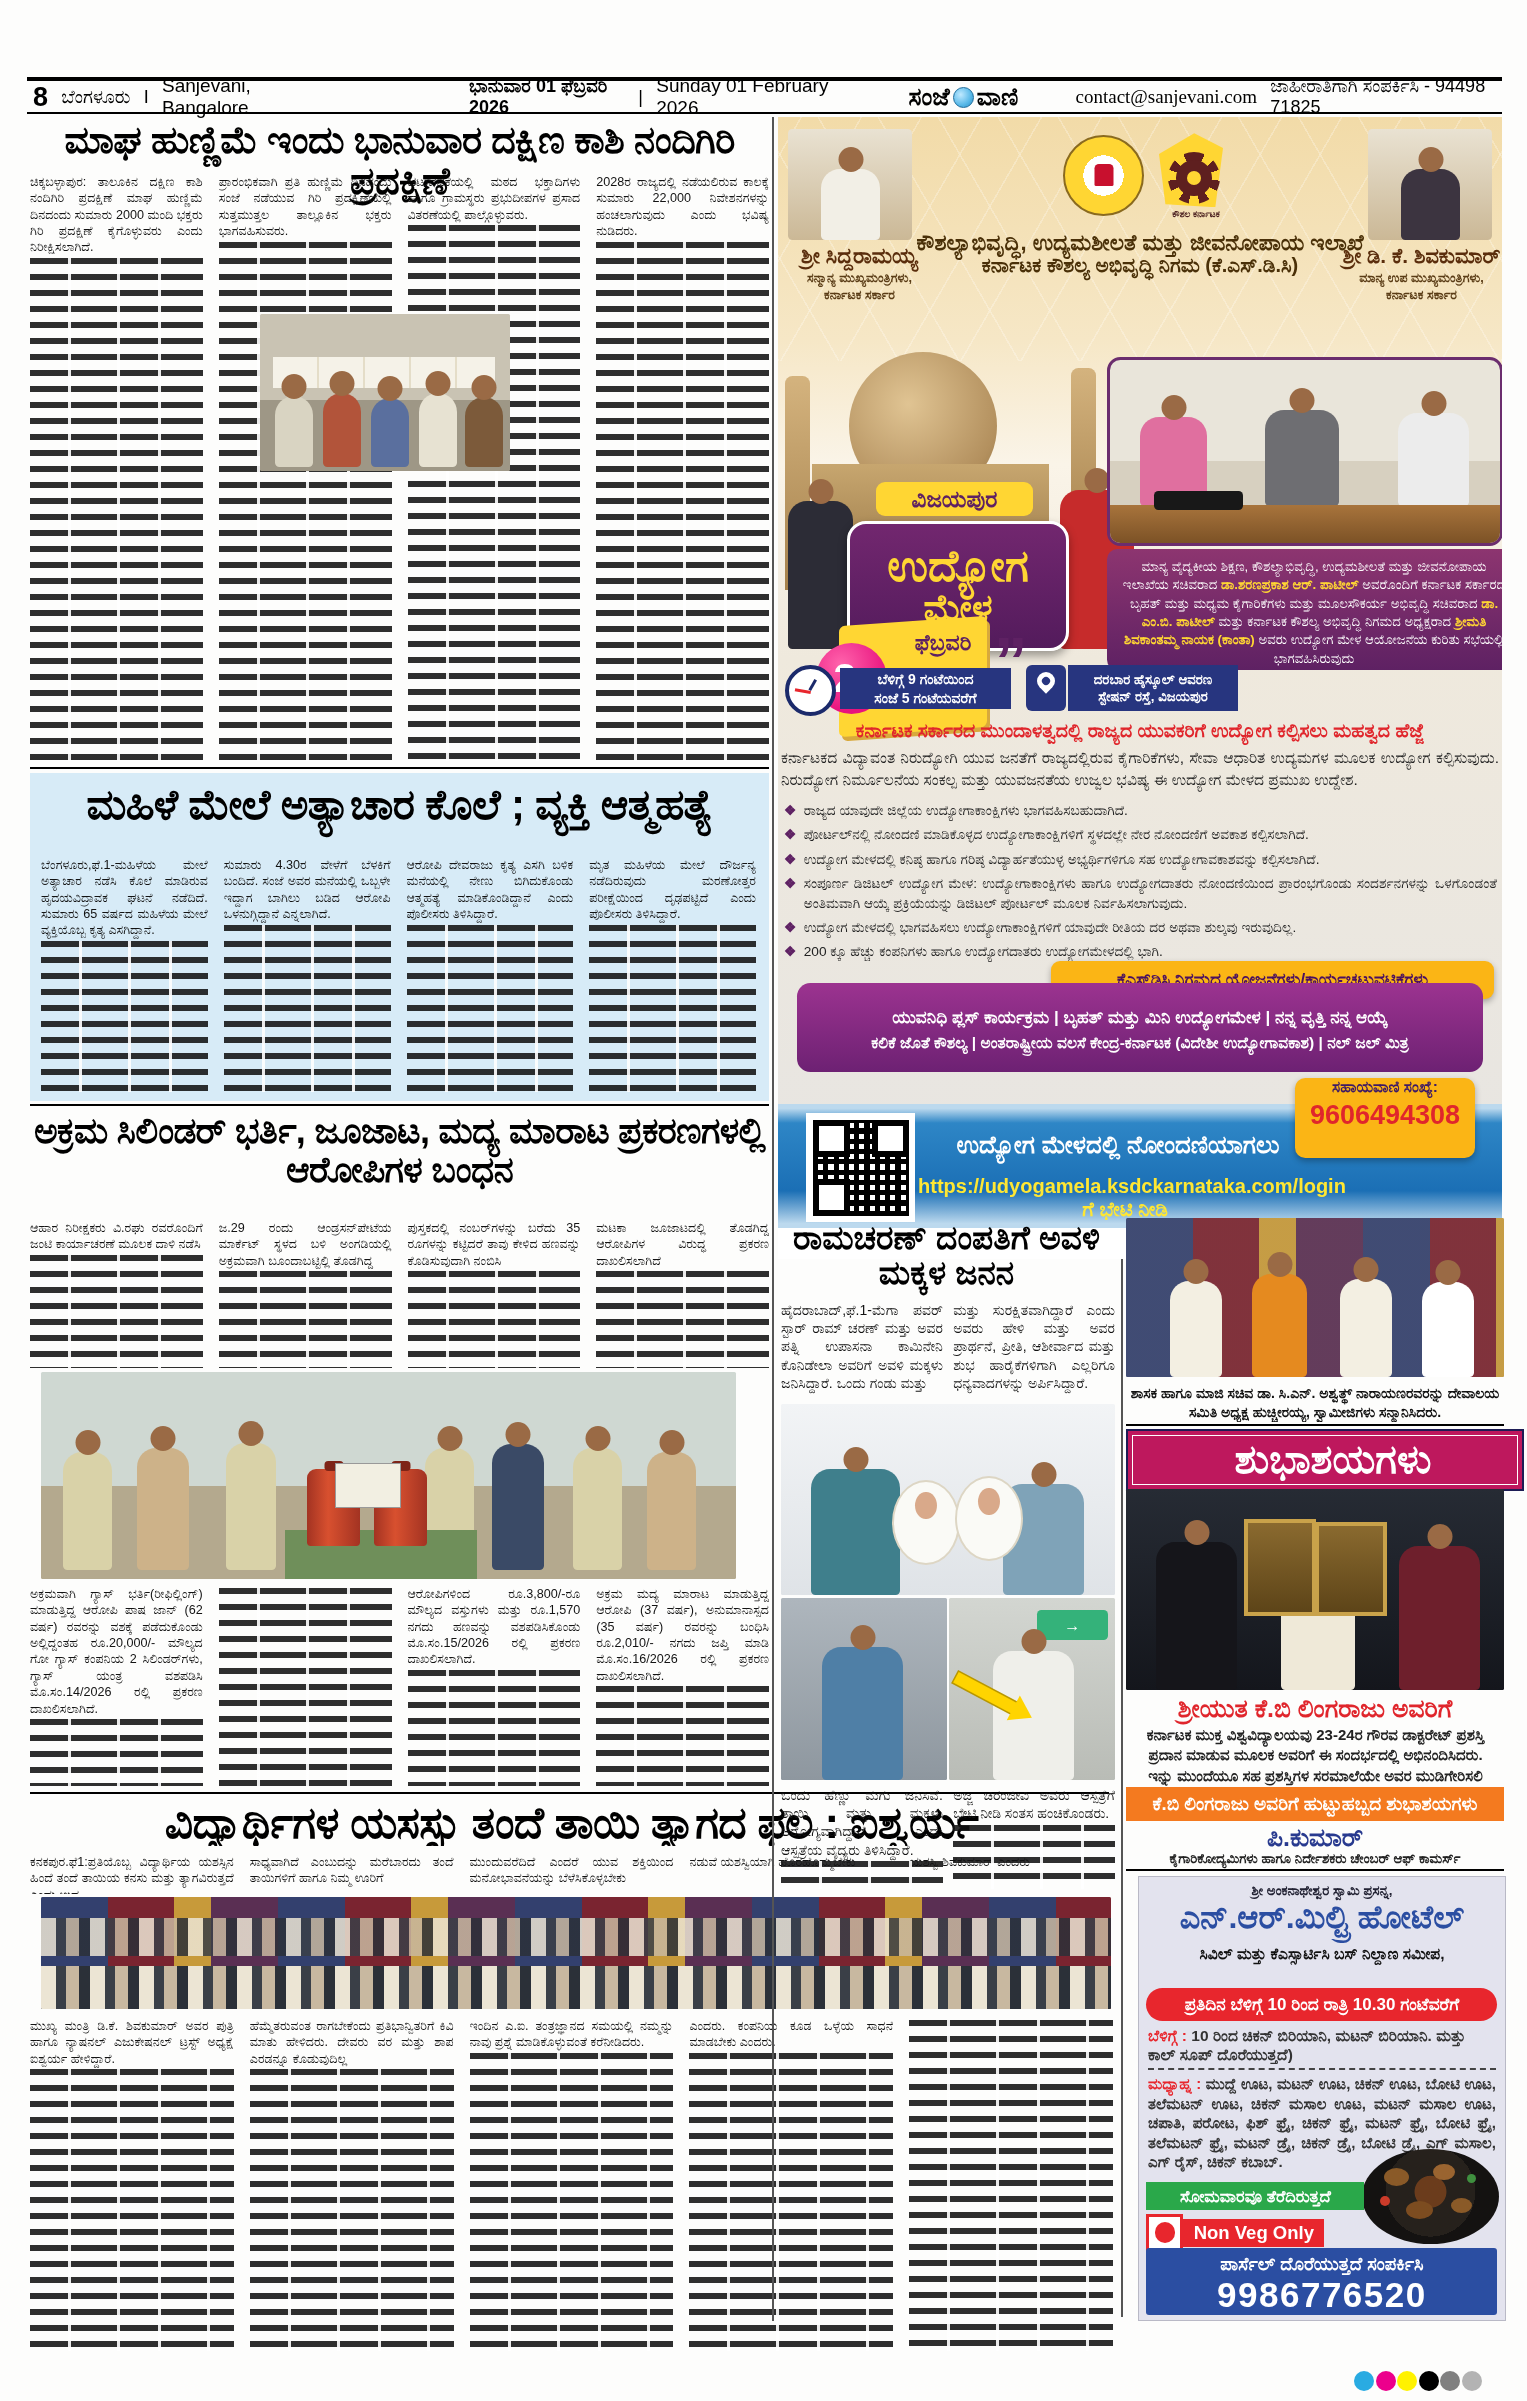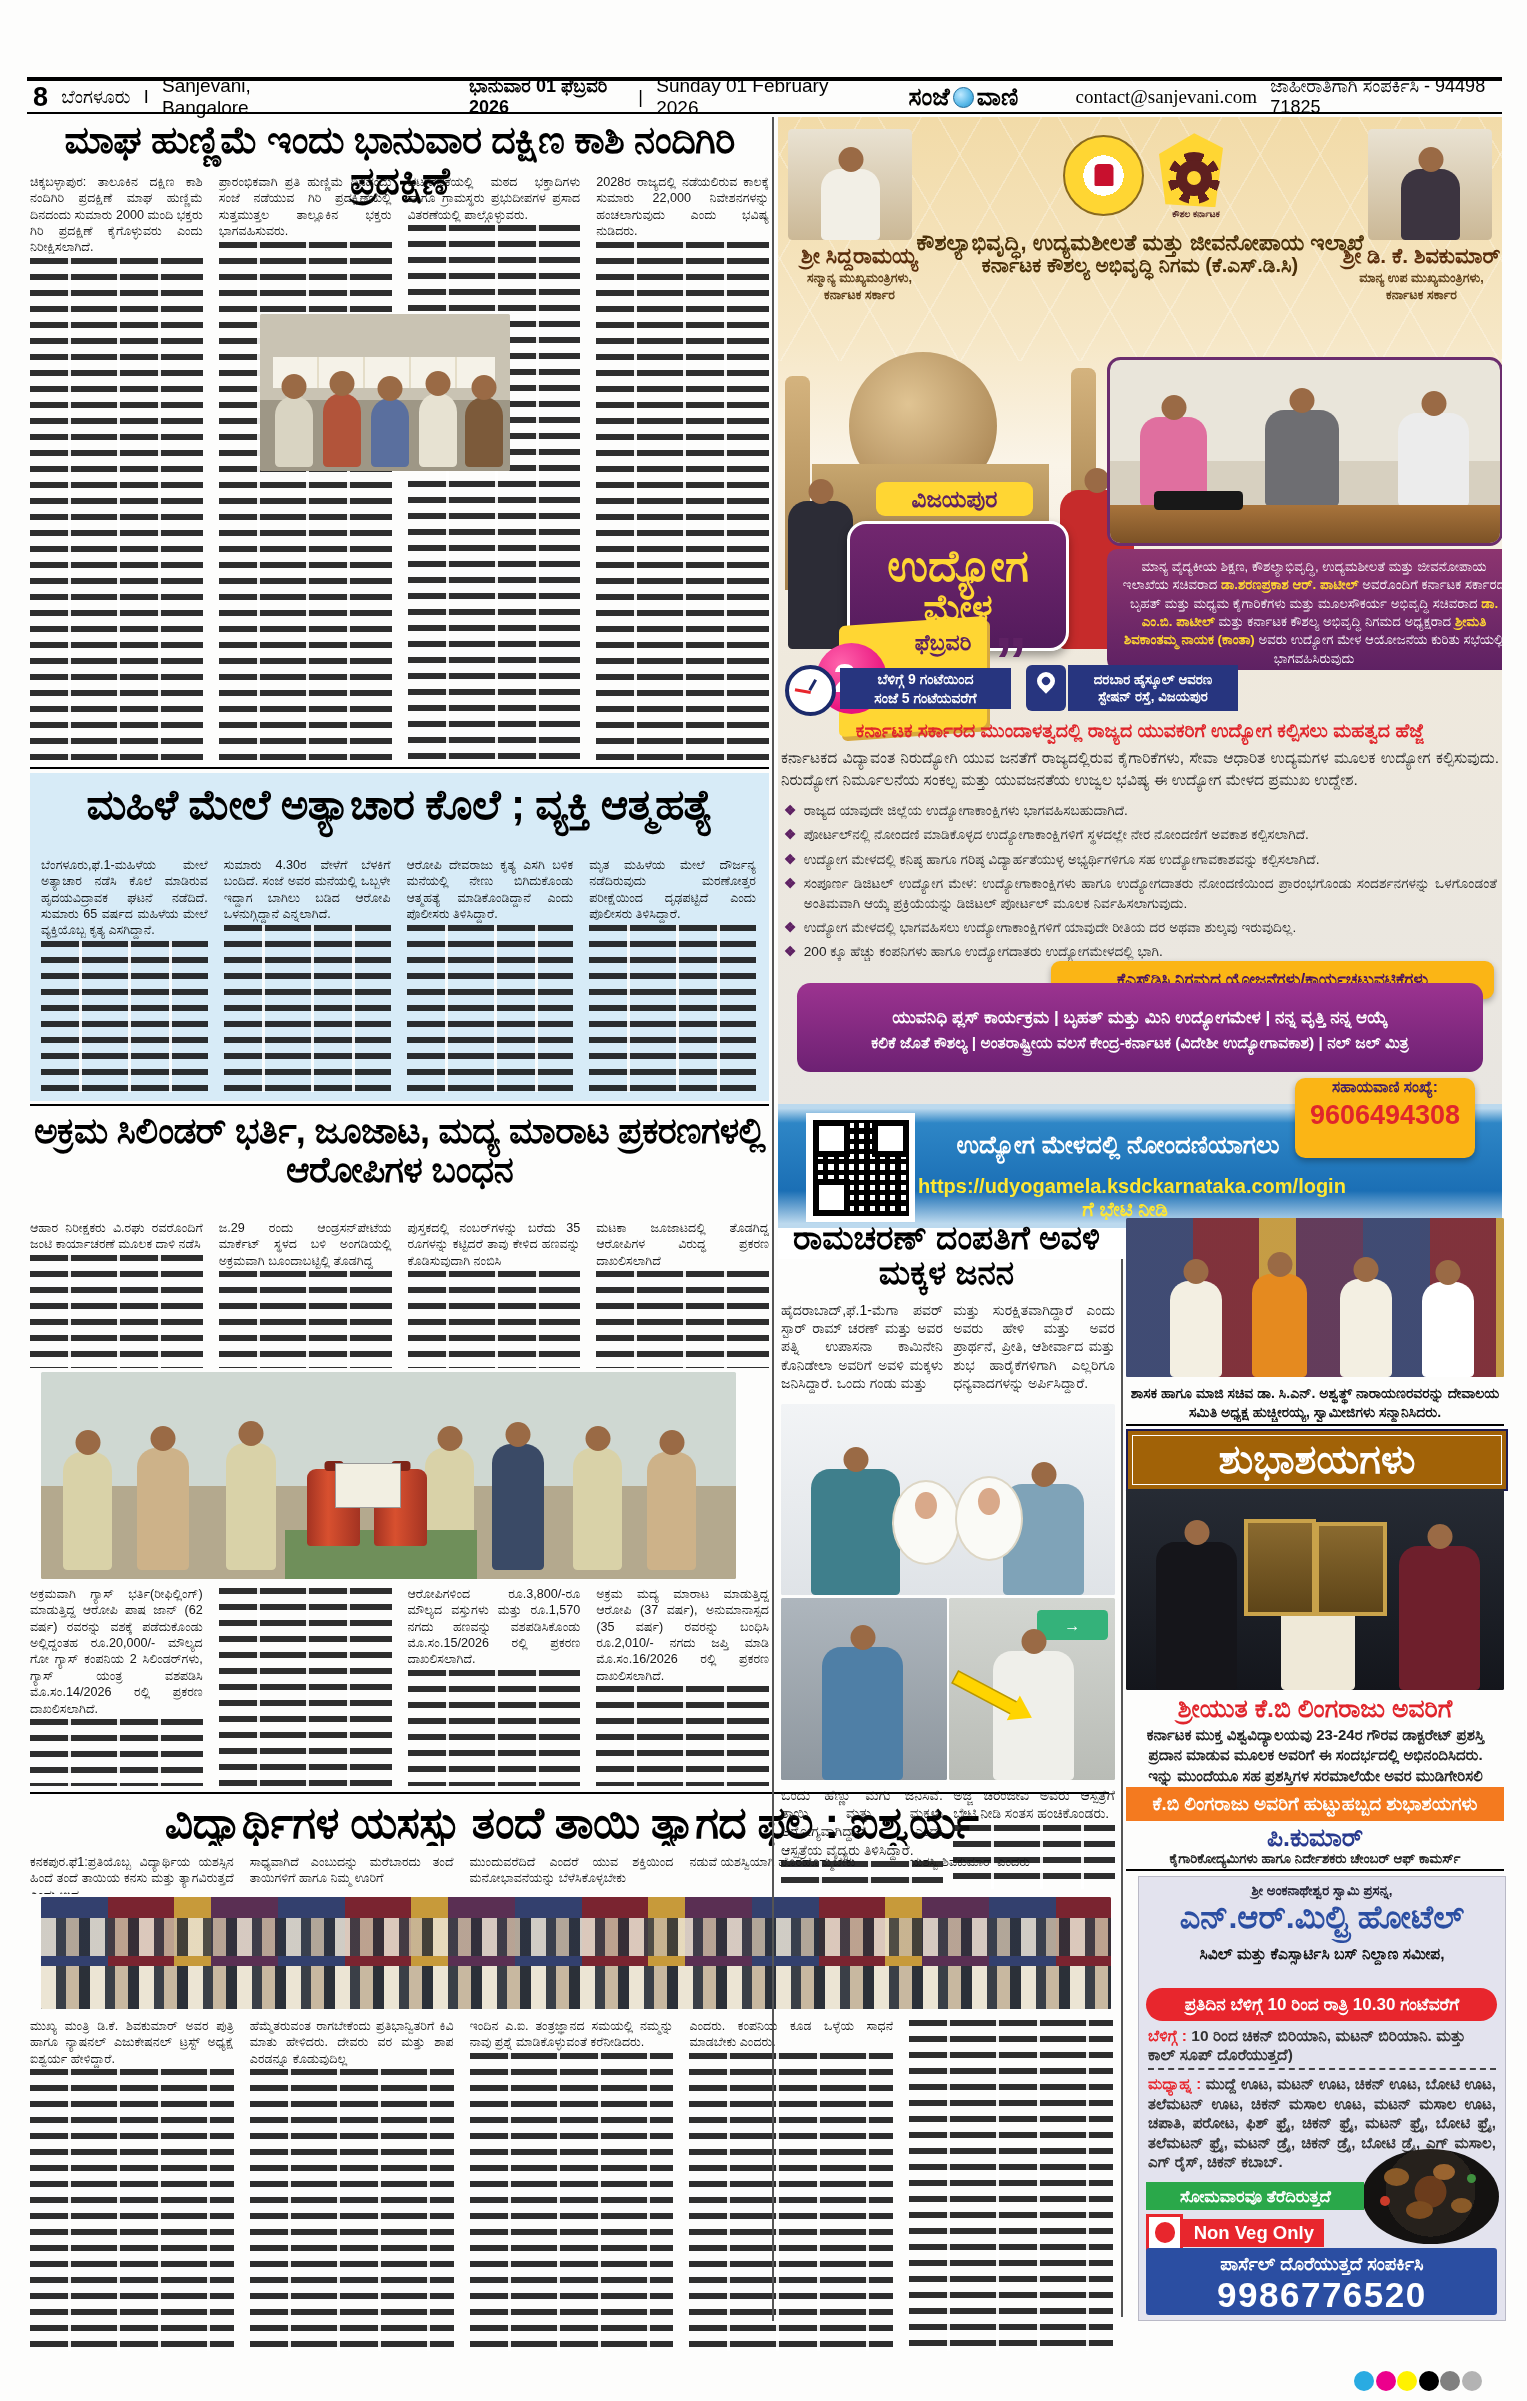--- a/index.html
+++ b/index.html
@@ -80,22 +80,22 @@
   .schemes{position:absolute;background:linear-gradient(180deg,#9c3390,#6d2173);border-radius:13.3px;color:#fff;
         text-align:center;font-weight:700;}
   .bluebanner{position:absolute;background:linear-gradient(180deg,#bcd9ee 0 4.4px,#2e86c6 19px,#1b6fb5 70%,#bcd9ee calc(100% - 4.4px));}
   .qr{position:absolute;background:#fff;padding:6.7px;}
   .qr .qi{width:100%;height:100%;
       background:repeating-linear-gradient(0deg,#000 0 5.2px,transparent 5.2px 10.3px),
                  repeating-linear-gradient(90deg,#000 0 5.2px,#fff 5.2px 10.3px);}
   .qr .qc{position:absolute;width:25px;height:25px;border:6px solid #000;background:#fff;}
   .helps{position:absolute;background:#fbb515;border-radius:10.3px;text-align:center;box-shadow:0 3px 6px rgba(0,0,0,.3);}
   
-  .shubh{position:absolute;background:#a16207;border:2.2px solid #1d1c55;display:flex;align-items:center;justify-content:center;
-         color:#fff;font-weight:800;}
+  .shubh{position:absolute;background:#be185d;border:2.2px solid #1d1c55;display:flex;align-items:center;justify-content:center;
+         color:#fff;font-weight:800;padding-left:16px;}
   .shubh i{position:absolute;inset:3.7px;border:1.5px solid #fff;pointer-events:none;}
   .orange{position:absolute;background:#f47a1f;color:#fff;font-weight:800;display:flex;align-items:center;justify-content:center;}
   .hotel{position:absolute;background:#e3e3ee;border:0.7px solid #b9b9c6;}
   .redpill{position:absolute;background:#e8262d;border-radius:18px;color:#fff;font-weight:800;
            display:flex;align-items:center;justify-content:center;}
   .green{position:absolute;background:#2aa84a;color:#fff;font-weight:800;display:flex;align-items:center;justify-content:center;}
   .nv{position:absolute;display:flex;align-items:center;gap:0;}
   .nvbox{width:31px;height:31px;background:#fff;border:3px solid #e8262d;position:relative;flex:none;}
   .nvbox::after{content:"";position:absolute;inset:5.2px;border-radius:50%;background:#e8262d;}
   .nvlabel{background:#e8262d;color:#fff;font-weight:800;font-size:18.5px;padding:3px 10.3px;}

